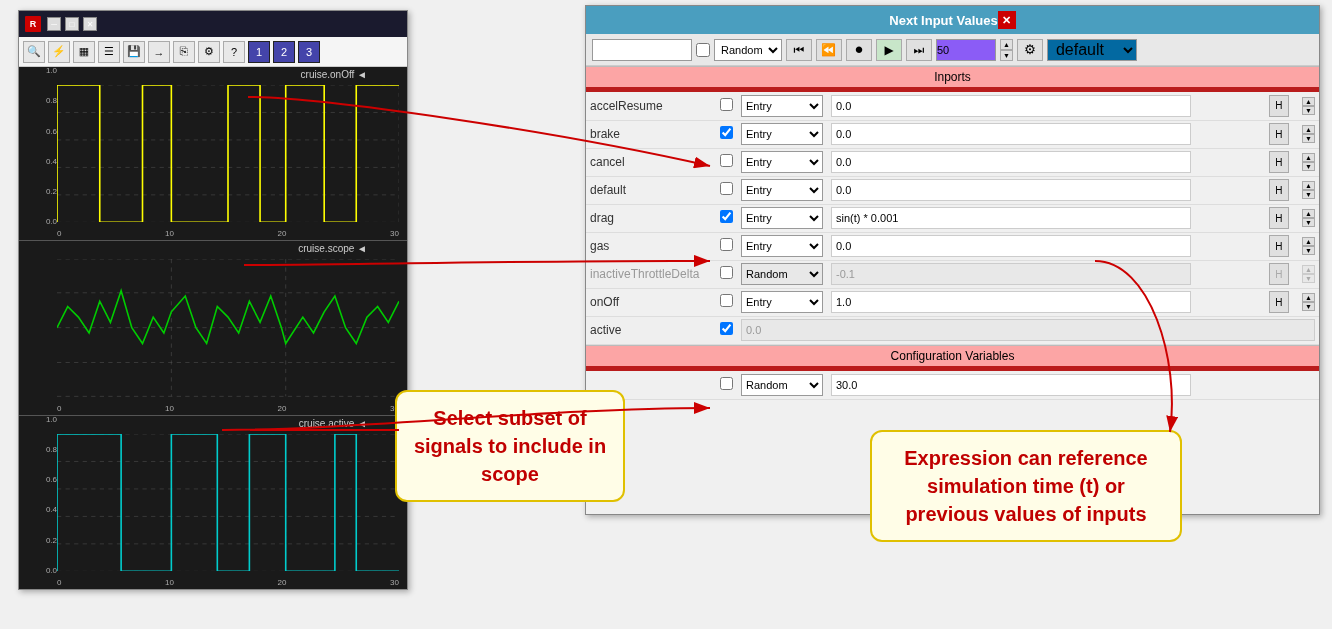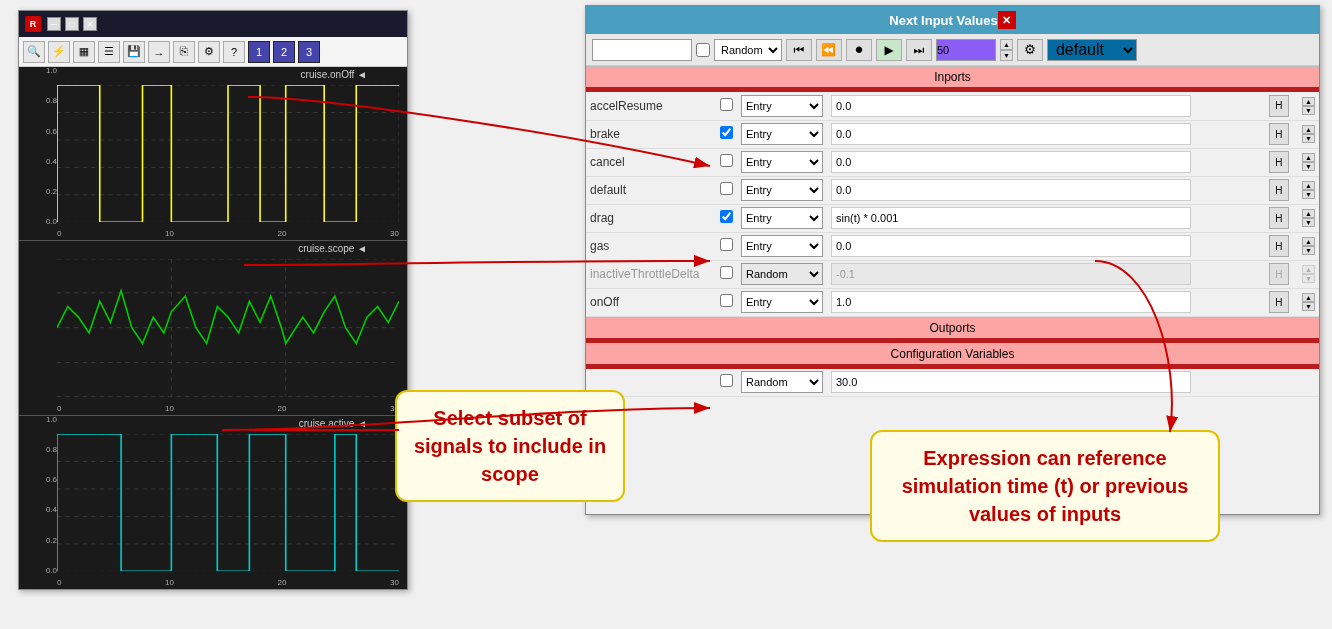--- a/index.html
+++ b/index.html
@@ -367,21 +367,21 @@
 
     .annotation-left {
       left: 395px;
       top: 390px;
       width: 230px;
     }
 
     .annotation-right {
       left: 870px;
       top: 430px;
-      width: 350px;
+      width: 312px;
       text-align: center;
     }
 
     
     .arrows-overlay {
       position: absolute;
       top: 0;
       left: 0;
       width: 1332px;
       height: 629px;
@@ -701,21 +701,31 @@
         <td style="width:16px;">
           <div style="display:flex;flex-direction:column;">
             <span style="font-size:7px;border:1px solid #aaa;background:#e0e0e0;cursor:pointer;padding:0 2px;">▲</span>
             <span style="font-size:7px;border:1px solid #aaa;background:#e0e0e0;cursor:pointer;padding:0 2px;">▼</span>
           </div>
         </td>
       </tr>
     </tbody>
       </table>
 
-    <div class="niv-section-header">Outports</div>
+    <table class="niv-table">
+      <tbody>
+          <tr class="row-disabled">
+        <td class="niv-label">active</td>
+        <td class="niv-checkbox"><input type="checkbox" checked="" style=""></td>
+        <td class="niv-dropdown" colspan="4">
+          <input type="text" value="0.0" class="disabled" disabled="" style="width: 100%; background: rgb(232, 232, 232); color: rgb(153, 153, 153); border: 1px solid rgb(204, 204, 204); height: 22px; padding: 0px 4px; font-size: 11px;">
+        </td>
+      </tr>
+    </tbody>
+      </table>
 
     <div class="niv-section-header">Configuration Variables</div>
     <table class="niv-table">
       <tbody>
           <tr>
         <td class="niv-label"></td>
         <td class="niv-checkbox"><input type="checkbox" style=""></td>
         <td class="niv-dropdown">
           <select><option>Random</option></select>
         </td>

